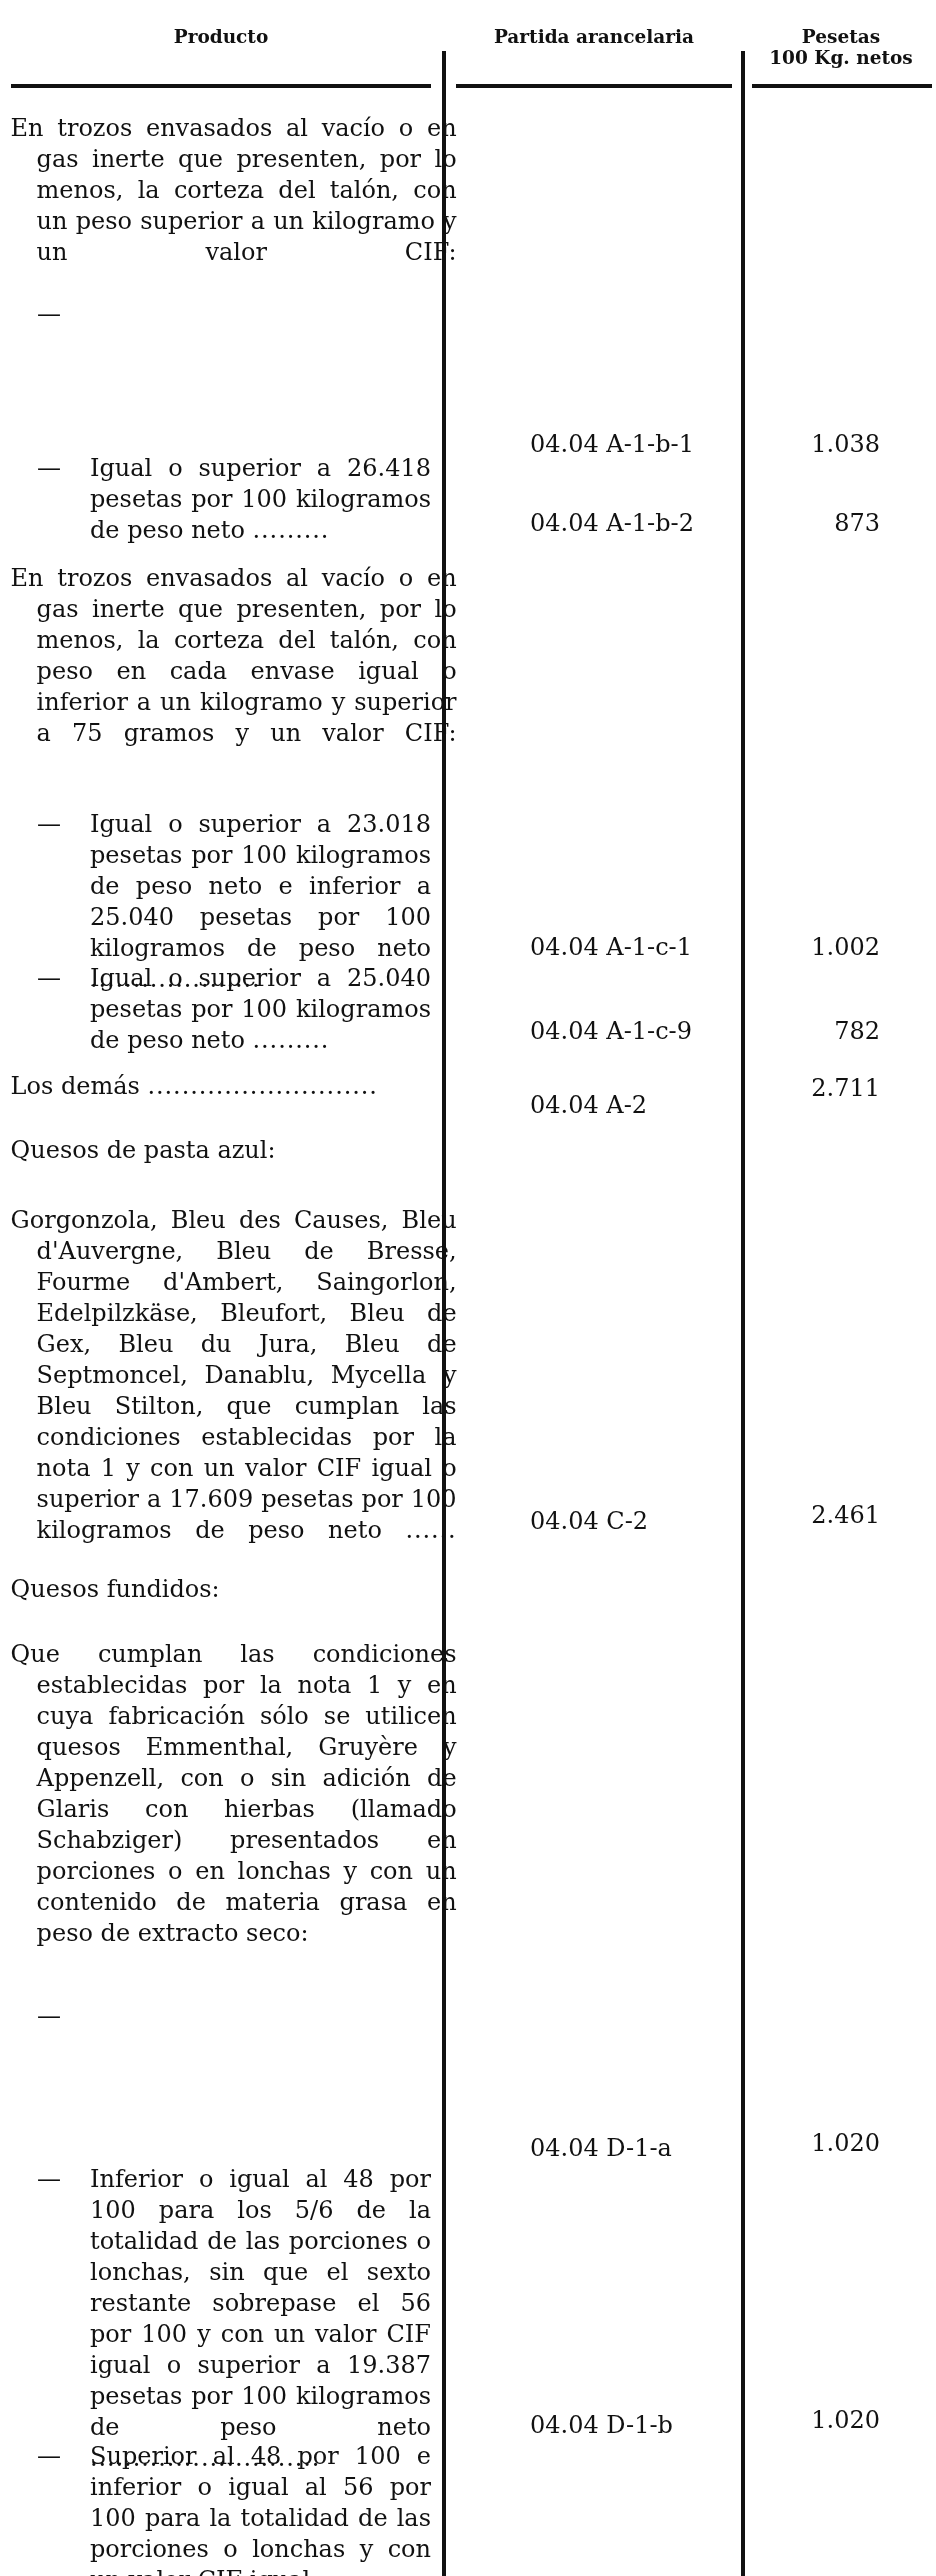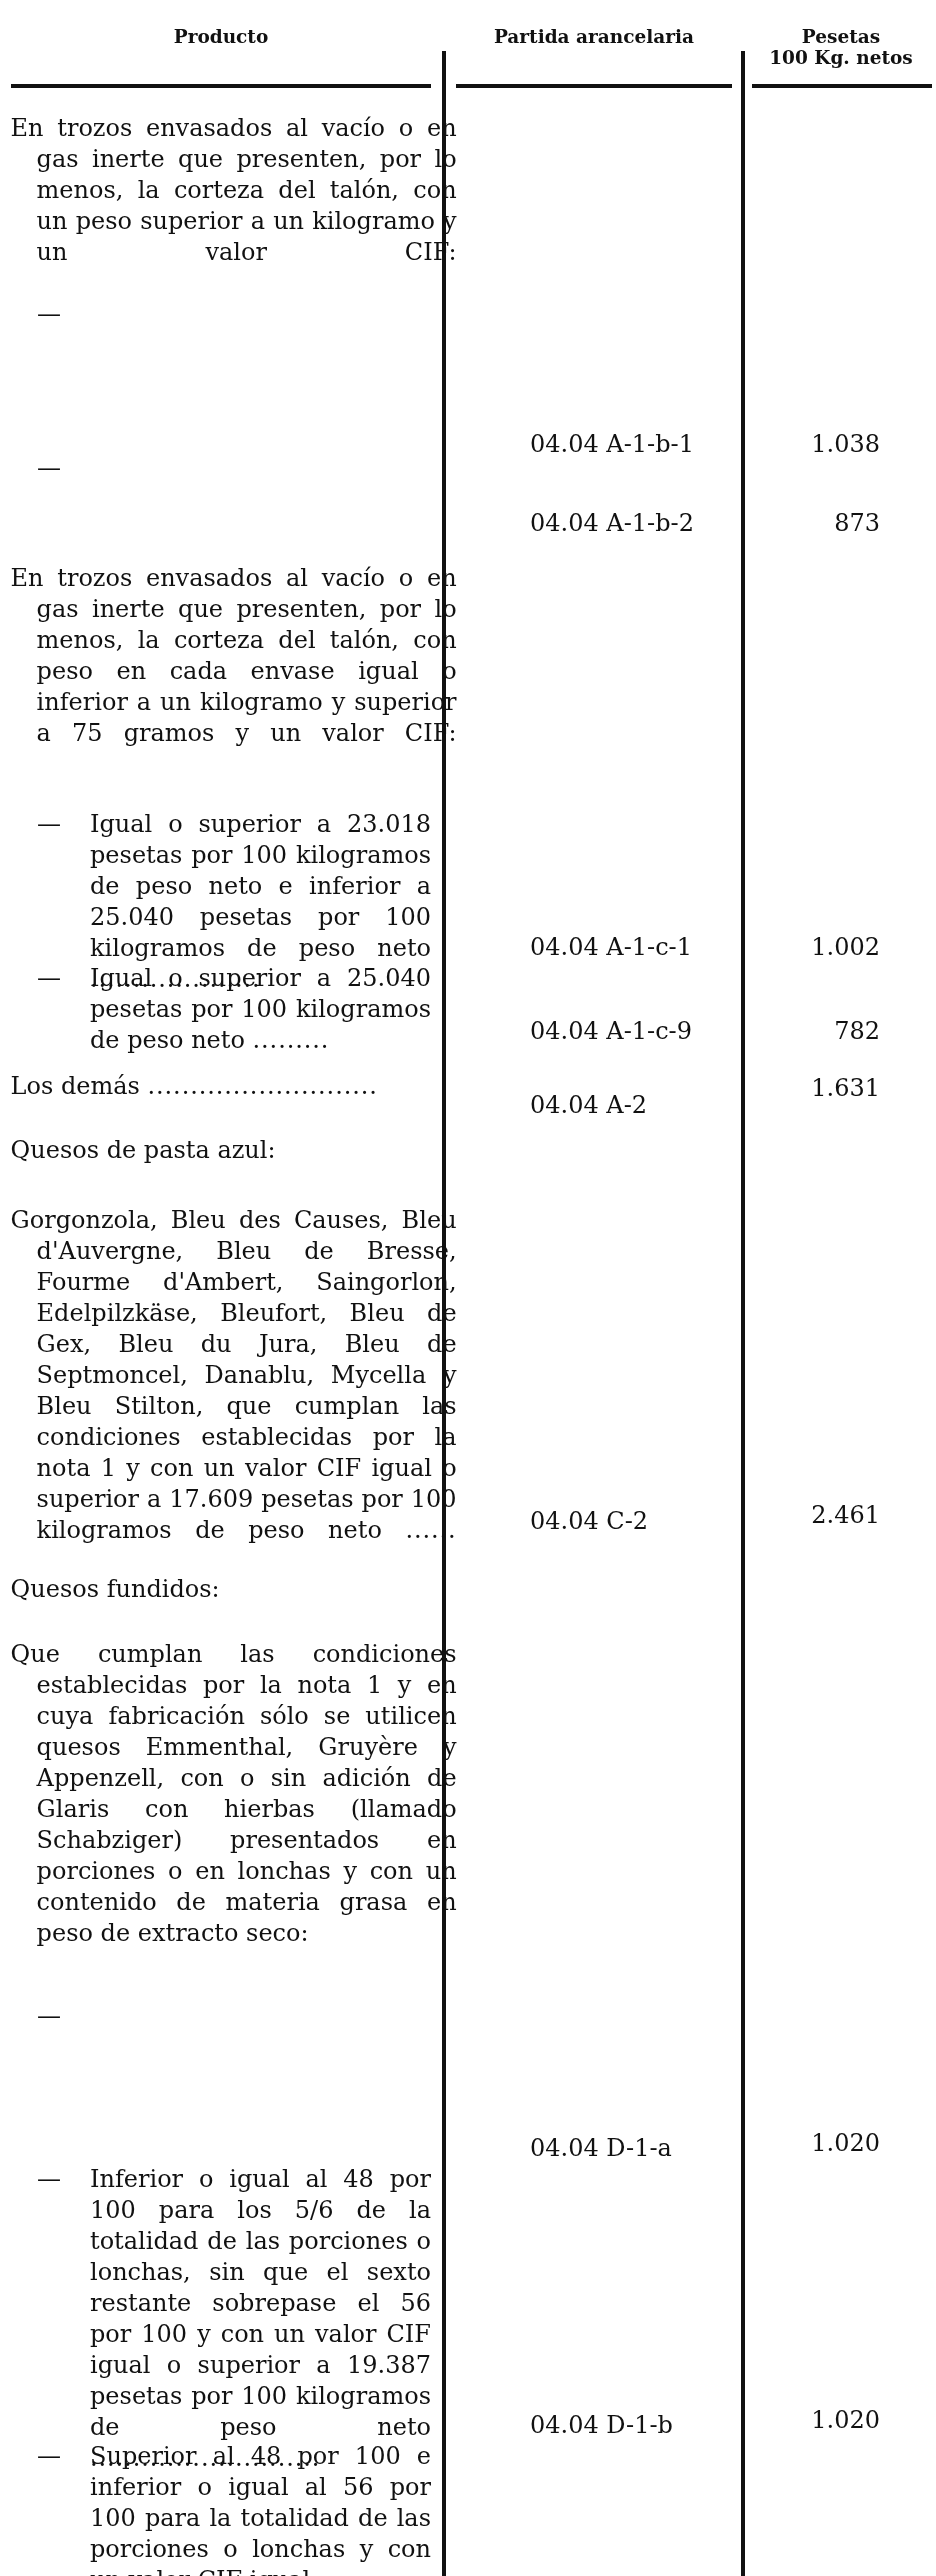--- a/index.html
+++ b/index.html
@@ -38,20 +38,21 @@
 <div class="block para" style="top:113px;">En trozos envasados al vacío o en gas inerte que presenten, por lo menos, la corteza del talón, con un peso superior a un kilogramo y un valor CIF:</div>
 
 <div class="dash" style="top:299px;">
   <span class="mark">—</span>
 </div>
 <div class="code" style="top:429px;">04.04 A-1-b-1</div>
 <div class="val" style="top:429px;">1.038</div>
 
 <div class="dash" style="top:453px;">
   <span class="mark">—</span>
+  <div class="txt"><span>Igual o superior a 26.418 pesetas por 100 kilogramos de peso neto</span> <span class="leader">.........</span></div>
 </div>
 <div class="code" style="top:508px;">04.04 A-1-b-2</div>
 <div class="val" style="top:508px;">873</div>
 
 <div class="block para" style="top:563px;">En trozos envasados al vacío o en gas inerte que presenten, por lo menos, la corteza del talón, con peso en cada envase igual o inferior a un kilogramo y superior a 75 gramos y un valor CIF:</div>
 
 <div class="dash" style="top:809px;">
   <span class="mark">—</span>
   <div class="txt"><span>Igual o superior a 23.018 pesetas por 100 kilogramos de peso neto e inferior a 25.040 pesetas por 100 kilogramos de peso neto</span> <span class="leader">....................</span></div>
 </div>
@@ -60,21 +61,21 @@
 
 <div class="dash" style="top:963px;">
   <span class="mark">—</span>
   <div class="txt"><span>Igual o superior a 25.040 pesetas por 100 kilogramos de peso neto</span> <span class="leader">.........</span></div>
 </div>
 <div class="code" style="top:1016px;">04.04 A-1-c-9</div>
 <div class="val" style="top:1016px;">782</div>
 
 <div class="block heading" style="top:1071px;"><span>Los demás</span> <span class="leader">...........................</span></div>
 <div class="code" style="top:1073px;margin-top:17px;">04.04 A-2</div>
-<div class="val" style="top:1073px;">1.631</div>
+<div class="val" style="top:1073px;">2.711</div>
 
 <div class="block heading" style="top:1135px;">Quesos de pasta azul:</div>
 
 <div class="block para" style="top:1205px;"><span>Gorgonzola, Bleu des Causes, Bleu d'Auvergne, Bleu de Bresse, Fourme d'Ambert, Saingorlon, Edelpilzkäse, Bleufort, Bleu de Gex, Bleu du Jura, Bleu de Septmoncel, Danablu, Mycella y Bleu Stilton, que cumplan las condiciones establecidas por la nota 1 y con un valor CIF igual o superior a 17.609 pesetas por 100 kilogramos de peso neto</span> <span class="leader">......</span></div>
 <div class="code" style="top:1506px;">04.04 C-2</div>
 <div class="val" style="top:1500px;margin-left:7px;">2.461</div>
 
 <div class="block heading" style="top:1574px;">Quesos fundidos:</div>
 
 <div class="block para last-left" style="top:1639px;">Que cumplan las condiciones establecidas por la nota 1 y en cuya fabricación sólo se utilicen quesos Emmenthal, Gruyère y Appenzell, con o sin adición de Glaris con hierbas (llamado Schabziger) presentados en porciones o en lonchas y con un contenido de materia grasa en peso de extracto seco:</div>

